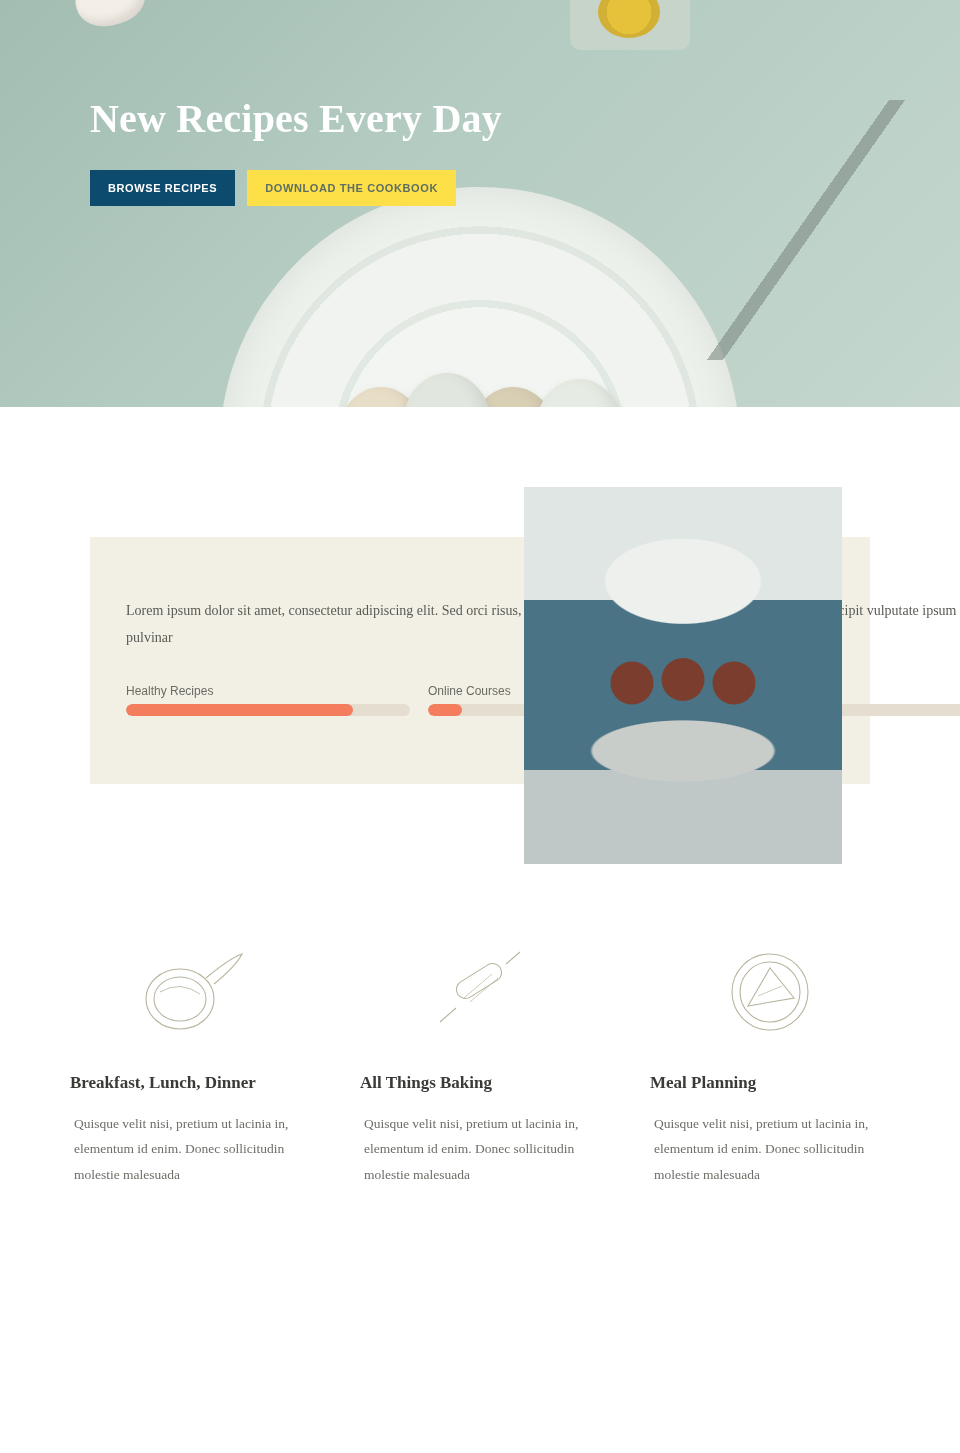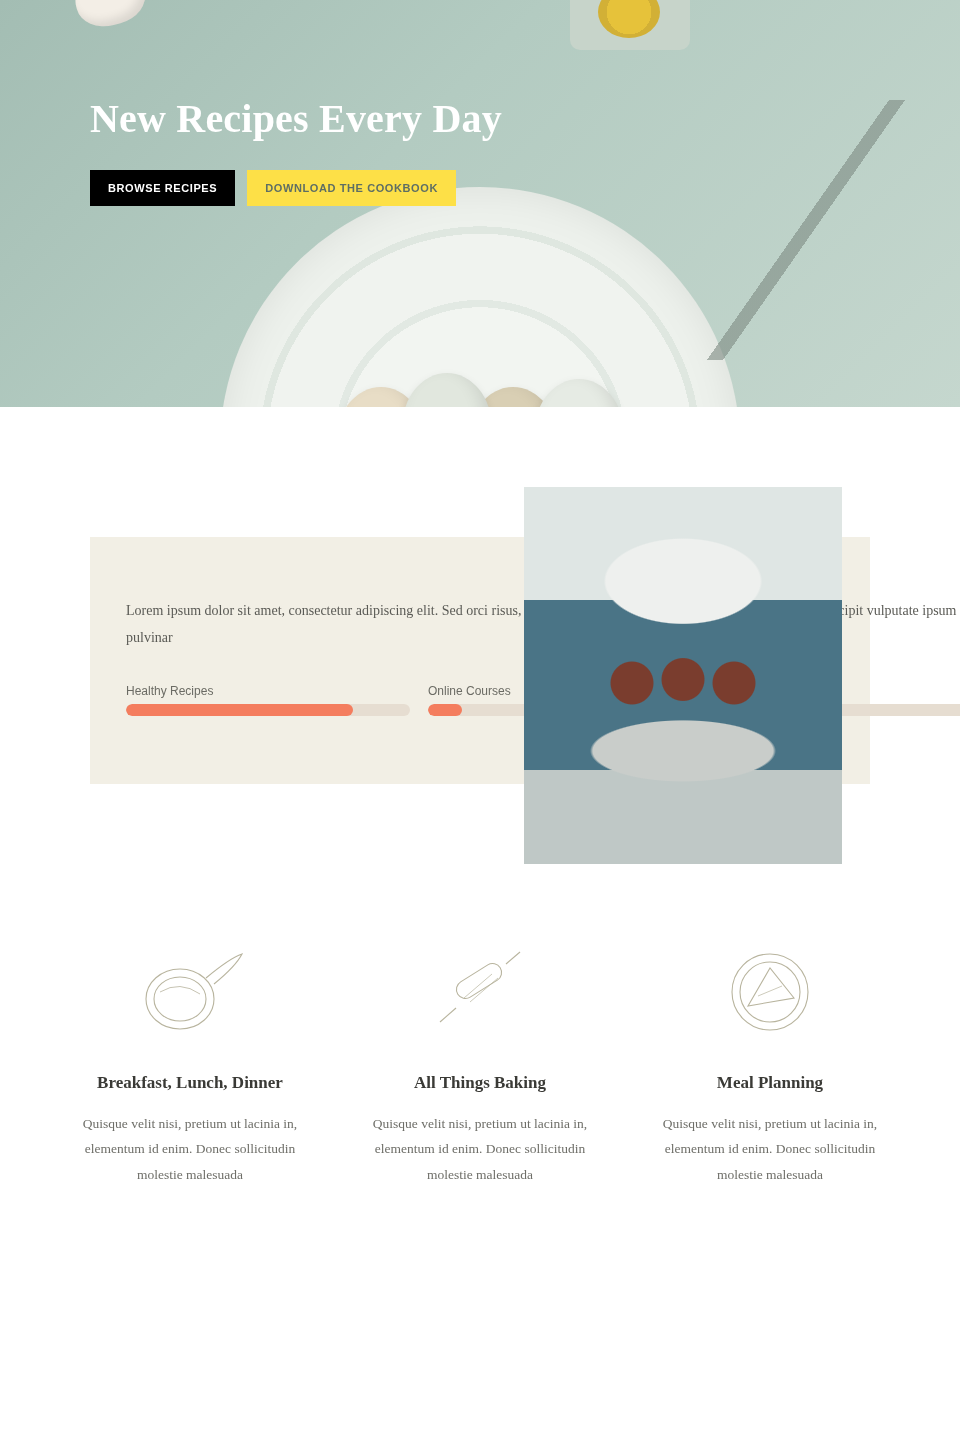--- a/index.html
+++ b/index.html
@@ -57,21 +57,21 @@
 
 .hero-content { position: relative; z-index: 2; padding: 95px 0 0 90px; max-width: 560px; color: #fff; }
 .hero-title { font-size: 40px; font-weight: 700; letter-spacing: .2px; margin-bottom: 28px; }
 .hero-desc { font-size: 15px; line-height: 2; color: #f2f6f3; margin-bottom: 30px; max-width: 430px; }
 .hero-actions { display: flex; gap: 12px; }
 .btn {
   font-family: 'Helvetica Neue', Arial, sans-serif;
   font-size: 11px; font-weight: 700; letter-spacing: .6px;
   padding: 12px 18px; border: none; cursor: pointer; text-transform: uppercase;
 }
-.btn-primary { background: #000000; color: #fff; }
+.btn-primary { background: #0c4a6e; color: #fff; }
 .btn-secondary { background: #fde047; color: #5e6e64; }
 
 
 .about-wrap { position: relative; padding: 80px 90px 0; }
 .about-card {
   background: #f2efe5;
   margin-top: 50px;
   padding: 60px 0 68px 36px;
   width: 100%;
 }
@@ -102,21 +102,21 @@
   content:""; position:absolute; left:50%; top:52%; transform:translate(-50%,-50%);
   width:170px; height:70px; border-radius:8px;
   background:
     radial-gradient(circle 22px at 20% 50%, #7a3d2e 0 95%, transparent 100%),
     radial-gradient(circle 22px at 50% 45%, #7a3d2e 0 95%, transparent 100%),
     radial-gradient(circle 22px at 80% 50%, #7a3d2e 0 95%, transparent 100%);
 }
 
 
 .features { padding: 160px 70px 80px; display:flex; gap: 50px; justify-content: space-between; }
-.feature { flex: 1; text-align: center; }
+.feature { flex: 1; }
 .feature-icon { width: 120px; height: 95px; margin: 0 auto 34px; display:flex; align-items:center; justify-content:center; }
 .feature-icon svg { stroke: #b8b49e; fill: none; stroke-width: 1.1; }
 .feature-title { font-size: 17px; color: #3a3a36; margin-bottom: 18px; }
 .feature-desc { font-size: 13.5px; line-height: 1.9; color: #6e6e68; padding: 0 4px; }
 </style>
 </head>
 <body>
 
 <section class="hero">
   <div class="hero-bg"></div>

